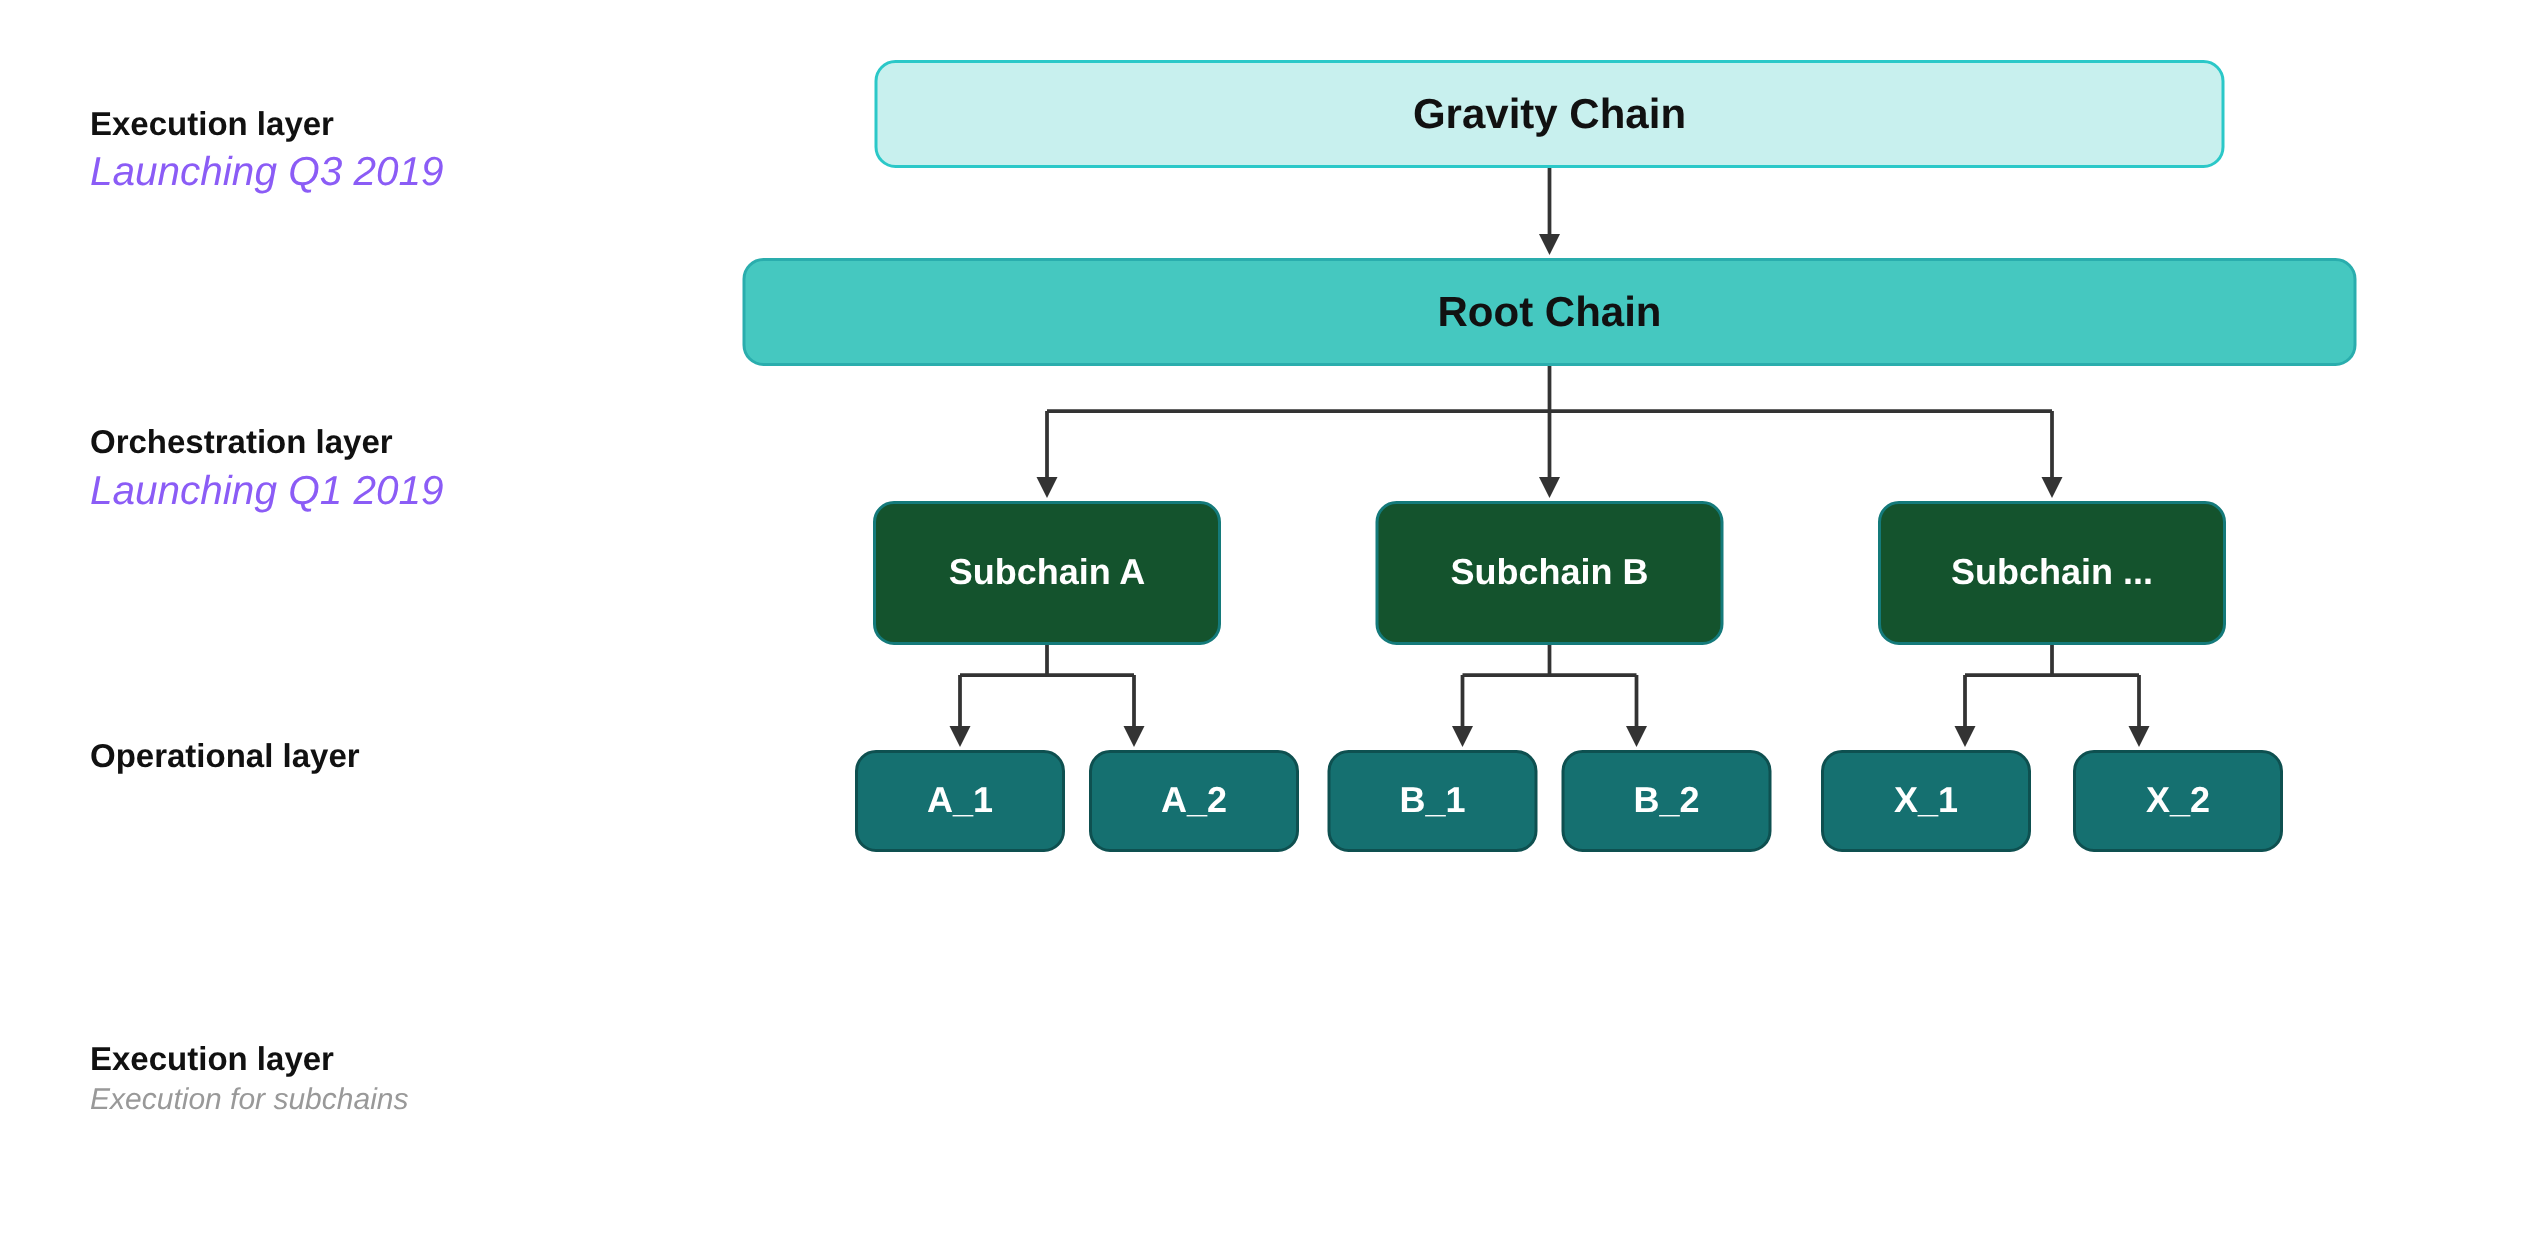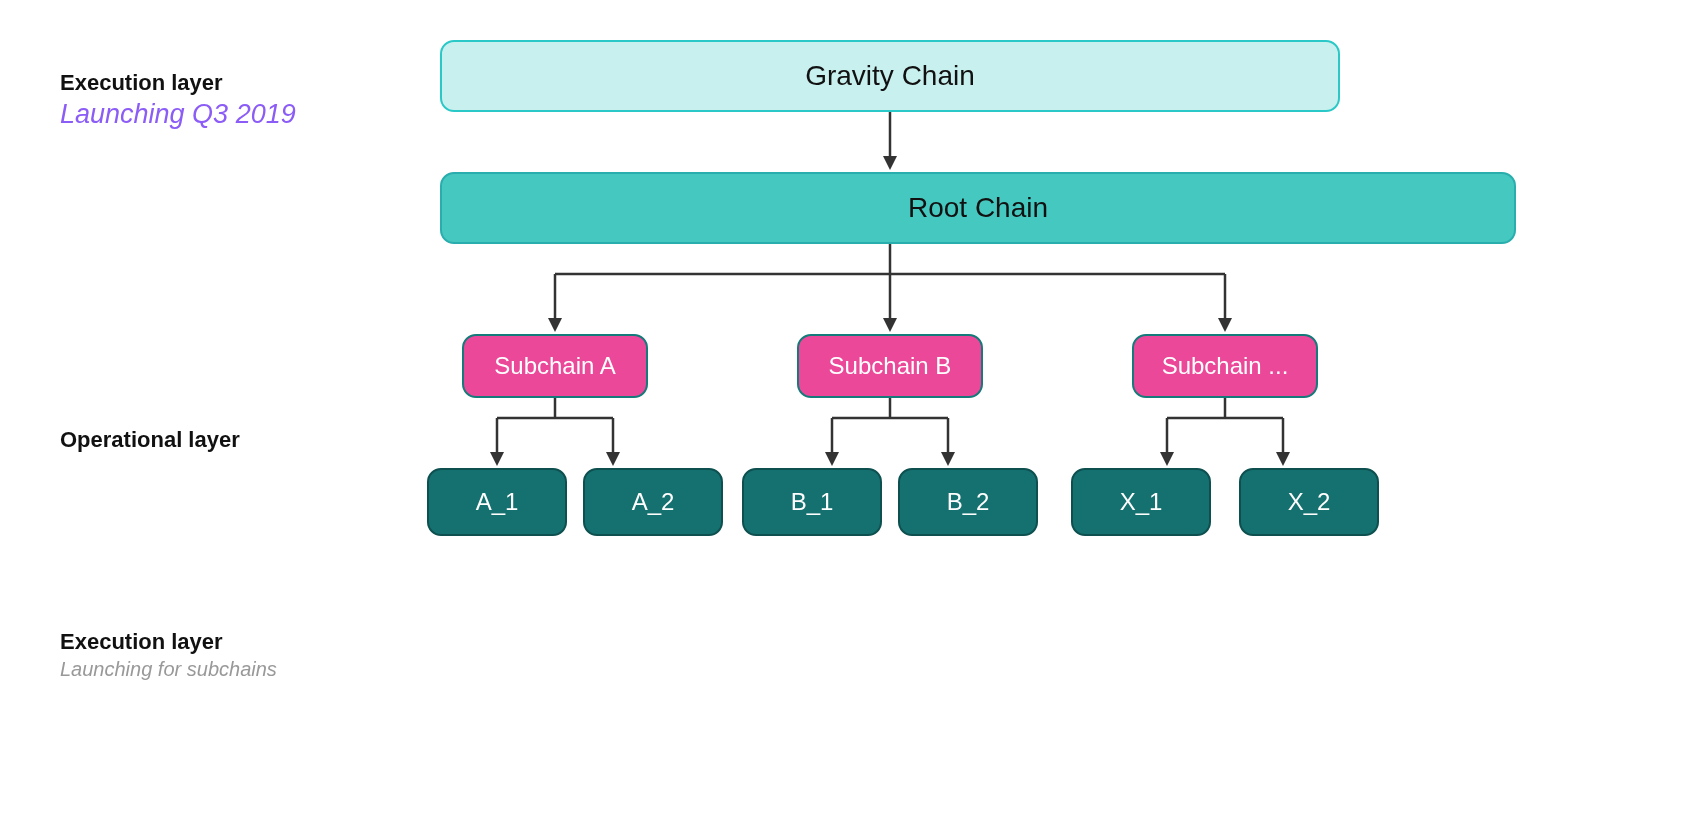--- a/index.html
+++ b/index.html
@@ -57,22 +57,23 @@
       font-style: italic;
       color: #999999;
       line-height: 1.4;
     }
 
     
     .diagram-column {
       flex: 1;
       display: flex;
       flex-direction: column;
-      align-items: flex-start;
+      align-items: center;
       position: relative;
+      font-weight: bold;
     }
 
     
     .box-gravity {
       background: #c8f0ee;
       border: 2.5px solid #2bc8c8;
       border-radius: 14px;
       padding: 18px 40px;
       font-size: 28px;
       color: #111;
@@ -85,28 +86,28 @@
       border: 2.5px solid #2aadad;
       border-radius: 14px;
       padding: 18px 40px;
       font-size: 28px;
       color: #111;
       text-align: center;
       width: 1076px;
     }
 
     .box-subchain {
-      background: #ec4899;
+      background: #14532d;
       border: 2.5px solid #147a7a;
       border-radius: 14px;
-      padding: 16px 24px;
+      padding: 32px 24px;
       font-size: 24px;
       color: #ffffff;
       text-align: center;
-      width: 186px;
+      width: 232px;
     }
 
     .box-execution {
       background: #157070;
       border: 2.5px solid #0e5050;
       border-radius: 14px;
       padding: 18px 24px;
       font-size: 24px;
       color: #ffffff;
       text-align: center;
@@ -130,32 +131,36 @@
 
   <div class="labels-column">
 
     <div class="label-block">
       <span class="label-title">Execution layer</span>
       <span class="label-subtitle">Launching Q3 2019</span>
     </div>
 
     <div class="label-spacer-1"></div>
 
+    <div class="label-block">
+      <span class="label-title">Orchestration layer</span>
+      <span class="label-subtitle">Launching Q1 2019</span>
+    </div>
 
     <div class="label-spacer-2"></div>
 
     <div class="label-block">
       <span class="label-title">Operational layer</span>
     </div>
 
     <div class="label-spacer-3"></div>
 
     <div class="label-block">
       <span class="label-title">Execution layer</span>
-      <span class="label-subtitle-gray">Launching for subchains</span>
+      <span class="label-subtitle-gray">Execution for subchains</span>
     </div>
 
   </div>
 
   <div class="diagram-column">
 
     <div class="box-gravity">Gravity Chain</div>
 
     <svg class="connector-svg" width="900" height="60">
       <line x1="450" y1="0" x2="450" y2="48" stroke="#333" stroke-width="2.5"></line>

